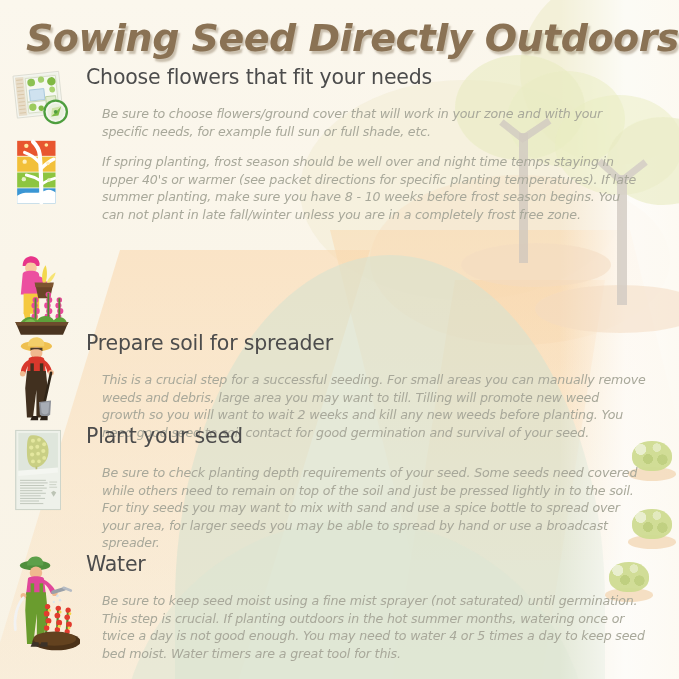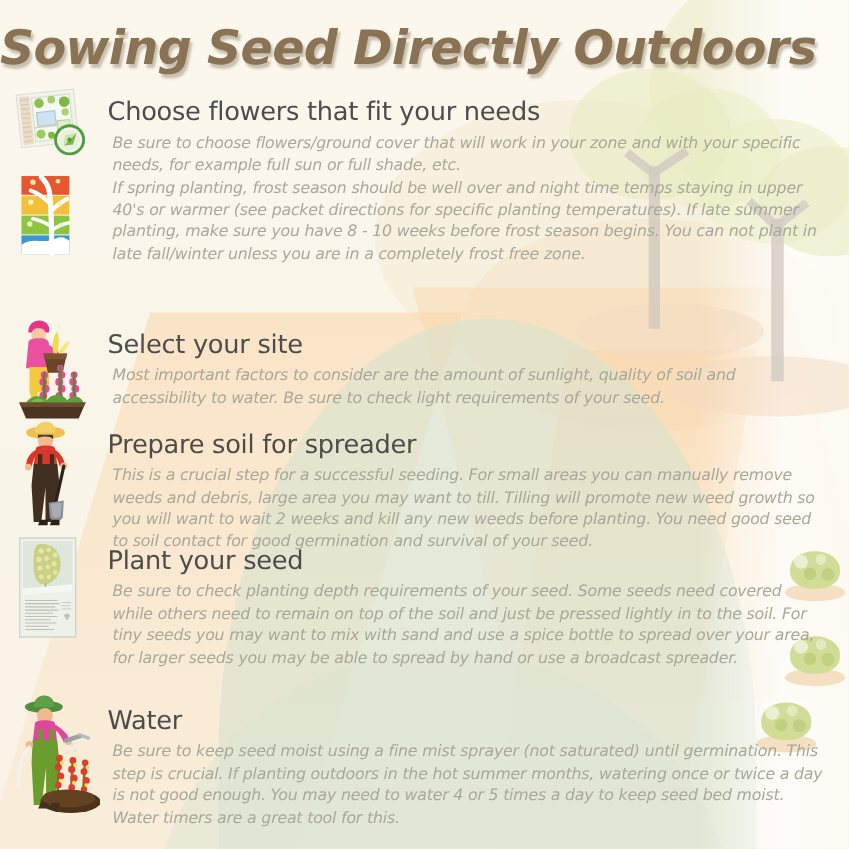--- a/index.html
+++ b/index.html
@@ -82,21 +82,21 @@
       radial-gradient(circle at 22% 28%,rgba(255,255,255,.55) 0 14%,transparent 15%),
       radial-gradient(circle at 62% 22%,rgba(255,255,255,.40) 0 12%,transparent 13%),
       radial-gradient(circle at 40% 60%,rgba(164,186,92,.45) 0 16%,transparent 17%),
       radial-gradient(circle at 76% 62%,rgba(164,186,92,.40) 0 14%,transparent 15%);
   }
 
   
   #title{
     position:absolute;
     left:0;top:16px;width:679px;
-    text-align:left;
+    text-align:right;
     font-family:"DejaVu Sans","Liberation Sans",sans-serif;
     font-weight:bold;
     font-style:italic;
     font-size:38px;
     letter-spacing:-.5px;
     color:#8a7254;
     text-shadow:2px 3px 2px rgba(120,100,70,.38);
     white-space:nowrap;
     z-index:8;
   }
@@ -110,30 +110,30 @@
     position:absolute;left:0;top:0;
     width:72px;height:92px;
   }
   .step-body{margin-left:78px;padding-right:12px;}
   .step-head{
     font-family:"DejaVu Sans","Liberation Sans",sans-serif;
     font-size:20.5px;
     font-weight:400;
     color:#4c4c4c;
     line-height:1.12;
-    margin:12px 0 1px 0;
+    margin:0 0 1px 0;
     letter-spacing:-.2px;
   }
   .step-text{
     font-family:"DejaVu Sans","Liberation Sans",sans-serif;
     font-style:italic;
     font-size:12.6px;
     line-height:1.40;
     color:#a8a89a;
-    margin:4px;
+    margin:16px;
     letter-spacing:-.15px;
   }
 
   
   .icon-svg{display:block;}
 </style>
 </head>
 <body>
 
 <div id="poster">
@@ -278,24 +278,20 @@
               <circle cx="55" cy="70" r="3.2"></circle>
           </g>
           <path d="M30 50 L30 74 M44 44 L44 74 M56 50 L56 74" stroke="#4d8c2e" stroke-width="2"></path>
 
           <path d="M14 76 C20 68 28 70 32 74 C36 68 46 68 50 74 C54 69 62 70 64 76 Z" fill="#5da03a"></path>
           <path d="M18 76 C22 71 28 72 30 76 Z" fill="#79bc4f"></path>
 
           <path d="M8 76 L66 76 L60 90 L14 90 Z" fill="#4a3420"></path>
           <path d="M8 76 L66 76 L64 80 L10 80 Z" fill="#6d4c2d"></path>
         </svg>
-      </div>
-      <div class="step-body">
-        <div class="step-head">Select your site</div>
-        <div class="step-text">Most important factors to consider are the amount of sunlight, quality of soil and accessibility to water. Be sure to check light  requirements of your seed.</div>
       </div>
     </div>
 
     <div class="step" style="top:332px;">
       <div class="step-icon">
         <svg class="icon-svg" viewBox="0 0 72 100" width="62" height="92" aria-hidden="true">
 
           <ellipse cx="33" cy="13" rx="18" ry="6" fill="#efc050"></ellipse>
           <path d="M23 13 C23 5 30 2 35 3 C41 4 43 9 42 13 Z" fill="#f3cf6a"></path>
 

